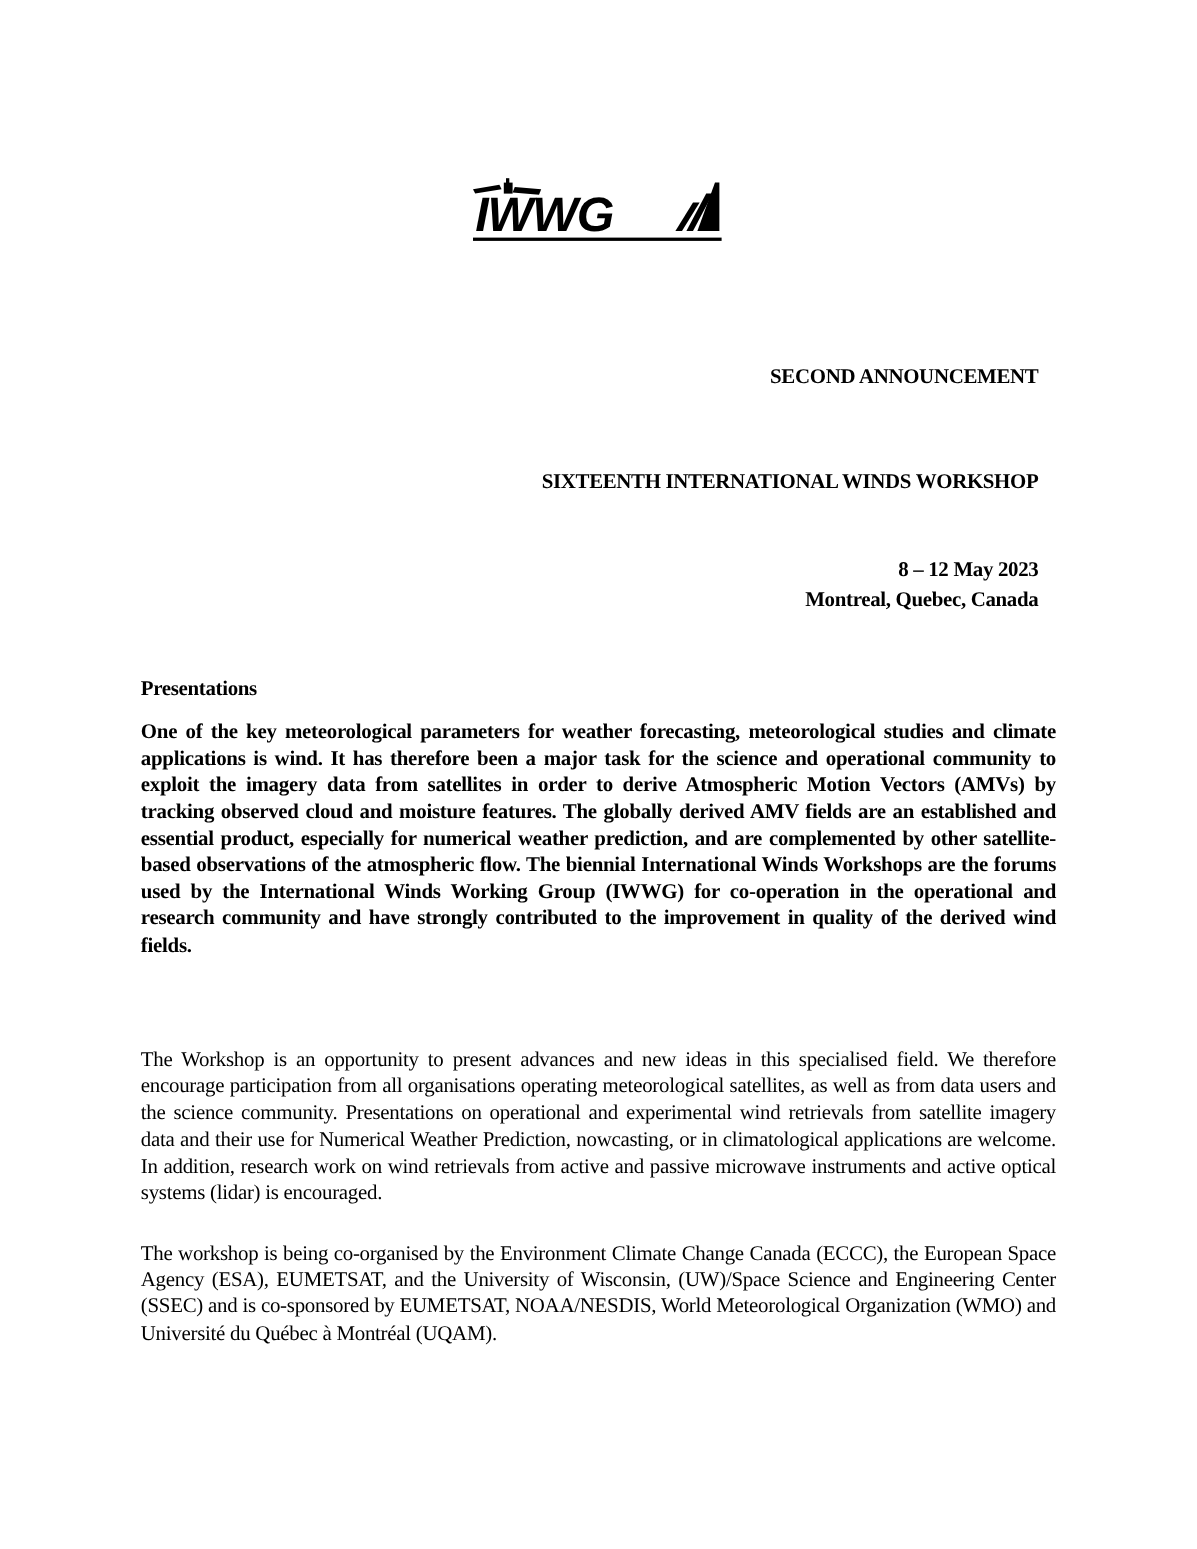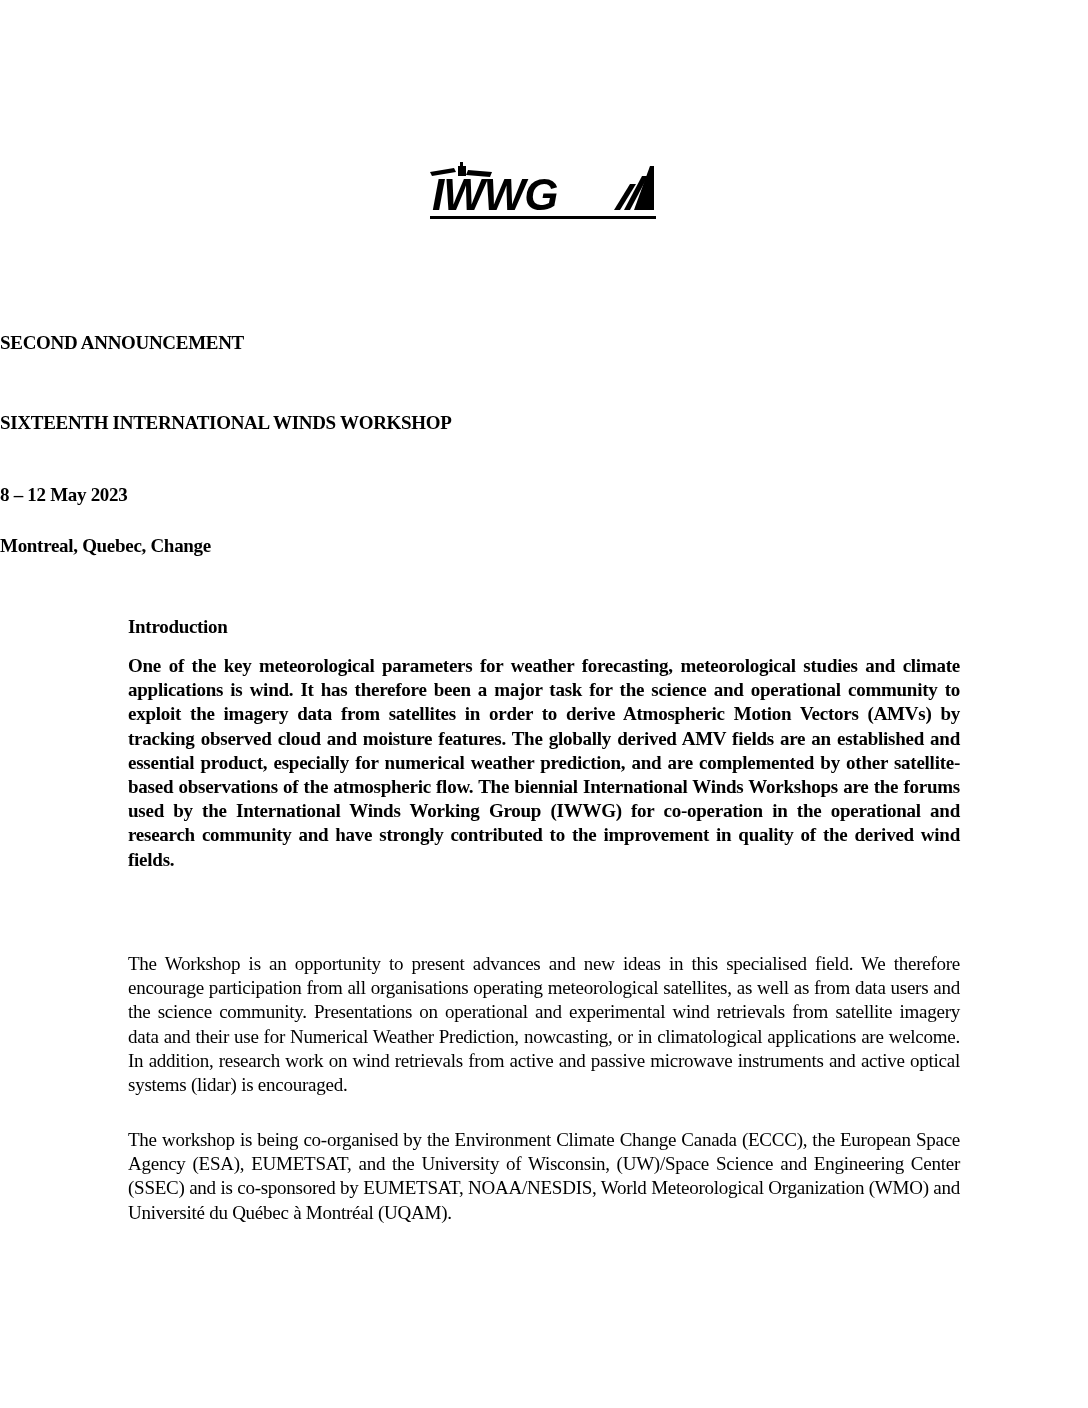--- a/index.html
+++ b/index.html
@@ -20,28 +20,28 @@
       left: 424px;
       top: 158px;
       width: 236px;
       height: 68px;
       text-align: right;
     }
     .center-line {
       position: absolute;
       left: 0;
       width: 944px;
-      text-align: left;
+      text-align: right;
       font-weight: bold;
       font-size: 19px;
       letter-spacing: -0.3px;
     }
     #announce { top: 332px; }
-    #workshop { top: 412px; }
-    #dates { top: 484px; }
+    #workshop { top: 428px; }
+    #dates { top: 508px; }
     #location { top: 535px; }
 
     .section-heading {
       position: absolute;
       left: 128px;
       top: 616px;
       font-weight: bold;
       font-size: 19px;
       letter-spacing: -0.3px;
     }
@@ -79,19 +79,19 @@
       <polygon points="210,52 230,52 230,8 226,8"></polygon>
     </g>
 
     <rect x="6" y="58" width="226" height="3" fill="#000"></rect>
   </svg>
 </div>
 
 <div class="center-line" id="announce">SECOND ANNOUNCEMENT</div>
 <div class="center-line" id="workshop">SIXTEENTH INTERNATIONAL WINDS WORKSHOP</div>
 <div class="center-line" id="dates">8 – 12 May 2023</div>
-<div class="center-line" id="location">Montreal, Quebec, Change</div>
+<div class="center-line" id="location">Montreal, Quebec, Canada</div>
 
-<div class="section-heading">Introduction</div>
+<div class="section-heading">Presentations</div>
 
 <p class="para" id="para1" style="margin:0">One of the key meteorological parameters for weather forecasting, meteorological studies and climate applications is wind. It has therefore been a major task for the science and operational community to exploit the imagery data from satellites in order to derive Atmospheric Motion Vectors (AMVs) by tracking observed cloud and moisture features. The globally derived AMV fields are an established and essential product, especially for numerical weather prediction, and are complemented by other satellite-based observations of the atmospheric flow. The biennial International Winds Workshops are the forums used by the International Winds Working Group (IWWG) for co-operation in the operational and research community and have strongly contributed to the improvement in quality of the derived wind fields.</p>
 <p class="para" id="para2" style="margin:0">The Workshop is an opportunity to present advances and new ideas in this specialised field. We therefore encourage participation from all organisations operating meteorological satellites, as well as from data users and the science community. Presentations on operational and experimental wind retrievals from satellite imagery data and their use for Numerical Weather Prediction, nowcasting, or in climatological applications are welcome. In addition, research work on wind retrievals from active and passive microwave instruments and active optical systems (lidar) is encouraged.</p>
 <p class="para" id="para3" style="margin:0">The workshop is being co-organised by the Environment Climate Change Canada (ECCC), the European Space Agency (ESA), EUMETSAT, and the University of Wisconsin, (UW)/Space Science and Engineering Center (SSEC) and is co-sponsored by EUMETSAT, NOAA/NESDIS, World Meteorological Organization (WMO) and Université du Québec à Montréal (UQAM).</p>
 
 </body></html>

